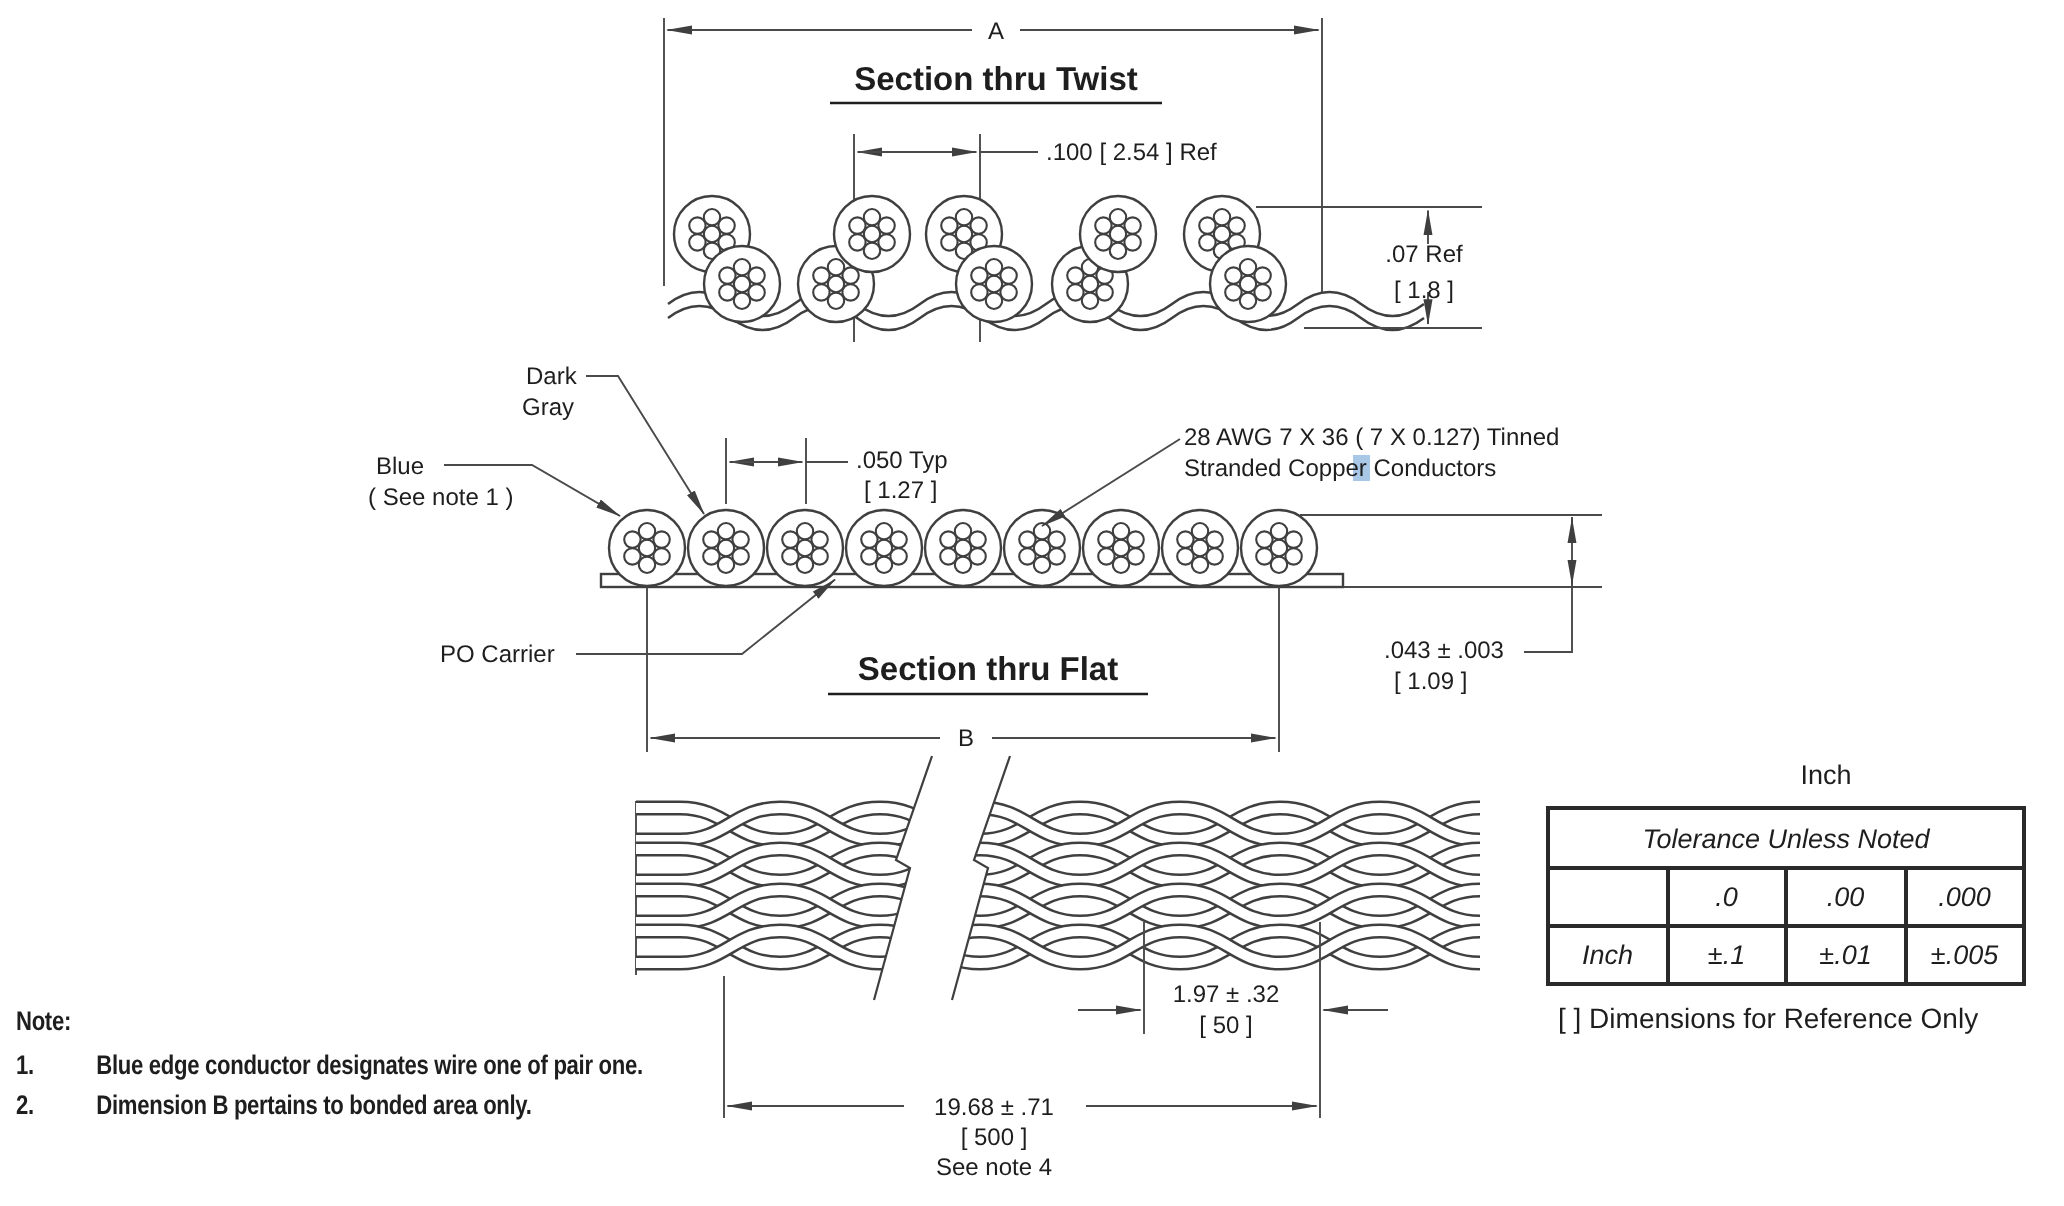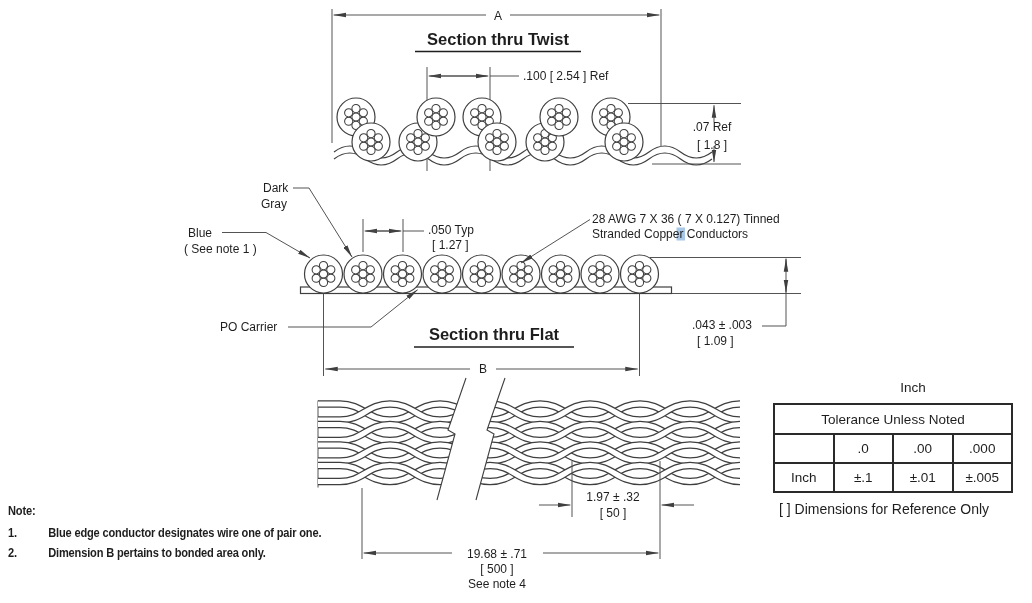--- a/index.html
+++ b/index.html
@@ -15,21 +15,21 @@
   .tube-o{fill:none;stroke:#3f3f3f;stroke-width:7.5;}
   .tube-i{fill:none;stroke:#ffffff;stroke-width:5;}
   .breakfill{fill:#ffffff;stroke:none;}
   .boltline{fill:none;stroke:#3f3f3f;stroke-width:1.1;}
 
   
   .tol{position:absolute;left:773px;top:380px;width:280px;}
   .tol .units{text-align:center;font-size:13.5px;line-height:16px;margin-bottom:7px;}
   .tol table{border-collapse:collapse;width:240px;table-layout:fixed;}
   .tol th,.tol td{border:2px solid #2a2a2a;text-align:center;font-weight:normal;
-                  font-size:13.5px;padding:0;height:27px;}
+                  font-size:13.5px;padding:0;height:27px;font-style:italic;}
   .tol th{height:28px;}
   .tol .c0{width:58px;}.tol .c1{width:62px;}.tol .c2{width:62px;margin-top:40px;}.tol .c3{width:54px;}
   .tol .foot{font-size:14px;margin-top:8px;margin-left:6px;white-space:nowrap;}
 
   
   .notes{position:absolute;left:8px;top:503px;font-size:13.5px;font-weight:bold;
          letter-spacing:-0.2px;transform:scaleX(0.82);transform-origin:left top;white-space:nowrap;}
   .notes .nh{margin-bottom:7px;}
   .notes .nrow{margin-bottom:5px;}
   .notes .nnum{display:inline-block;width:49px;}

